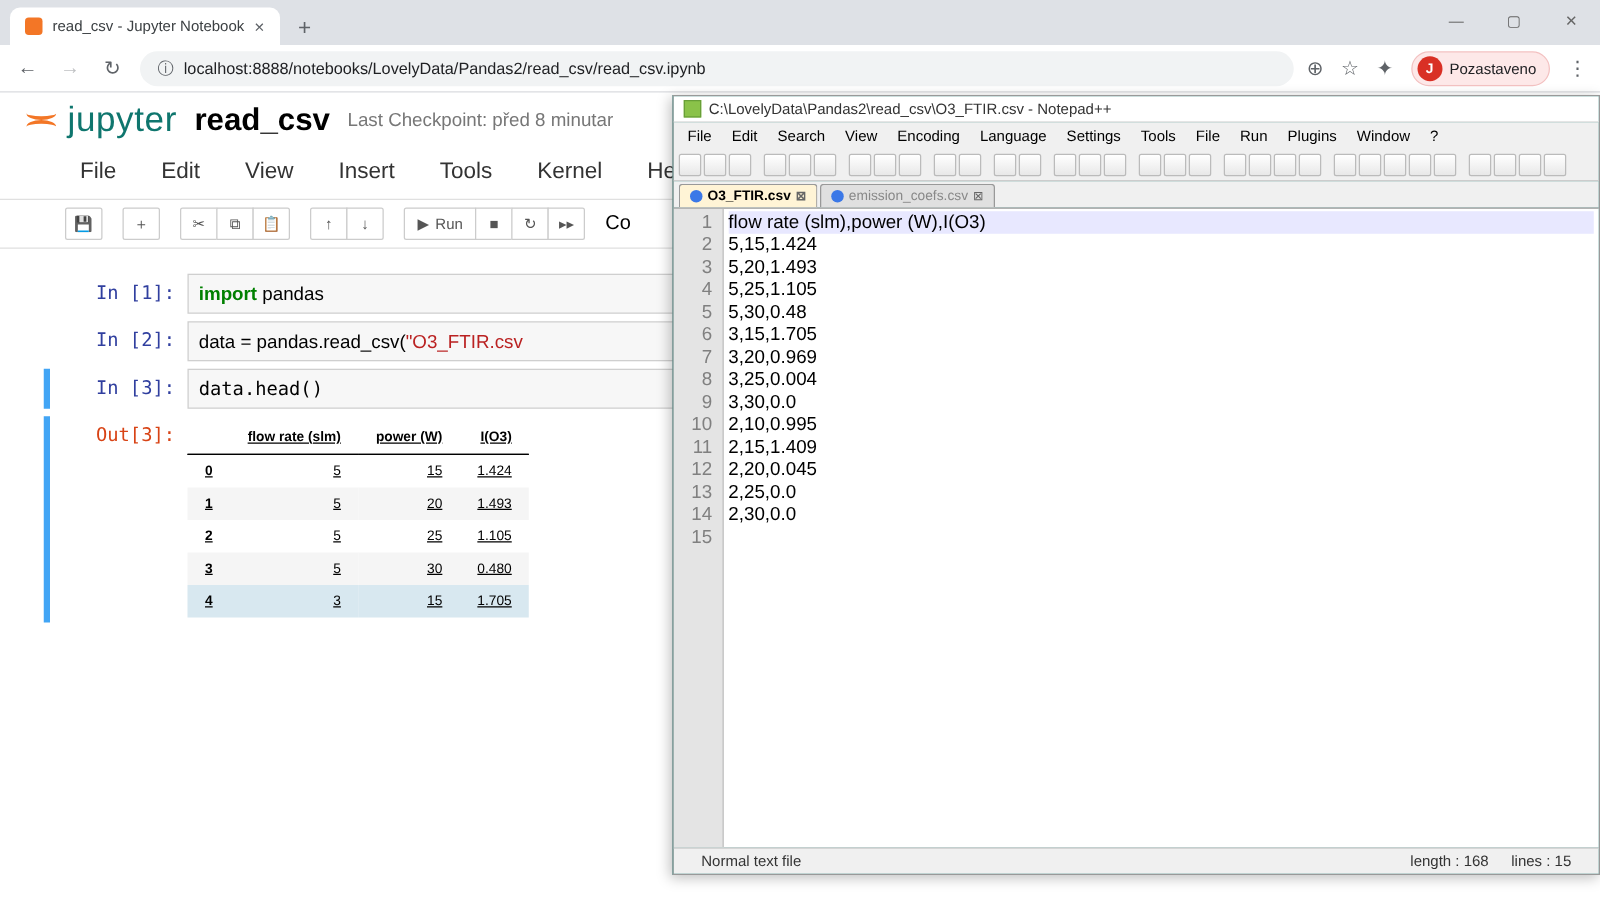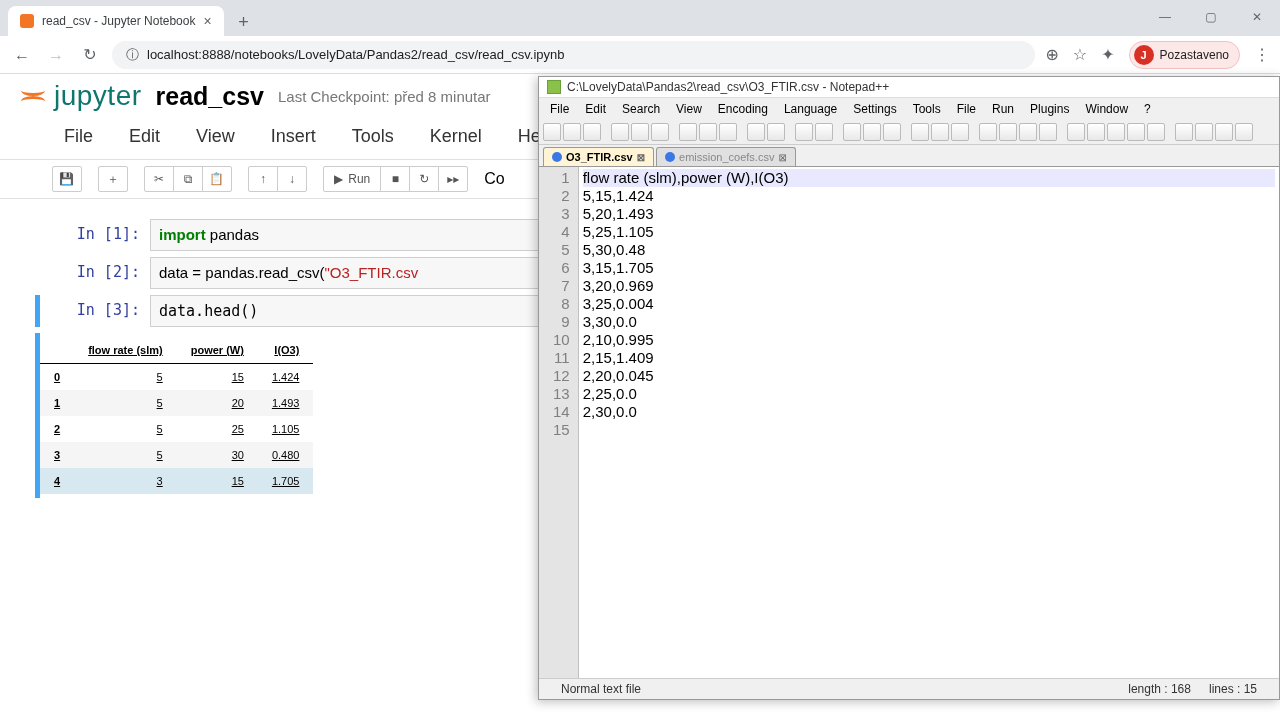--- a/index.html
+++ b/index.html
@@ -169,20 +169,21 @@
     </div>
     <div class="cell">
       <div class="prompt in">In [2]:</div>
       <div class="code-input"><span>data = pandas.read_csv(</span><span class="str">"O3_FTIR.csv</span></div>
     </div>
     <div class="cell active">
       <div class="prompt in">In [3]:</div>
       <div class="code-input">data.head()</div>
     </div>
     <div class="cell active">
+      <div class="prompt out">Out[3]:</div>
       <div class="output-area">
         <table class="df-table">
           <thead>
               <tr>
             <th></th>
             <th>flow rate (slm)</th>
             <th>power (W)</th>
             <th>I(O3)</th>
           </tr>
             </thead>

